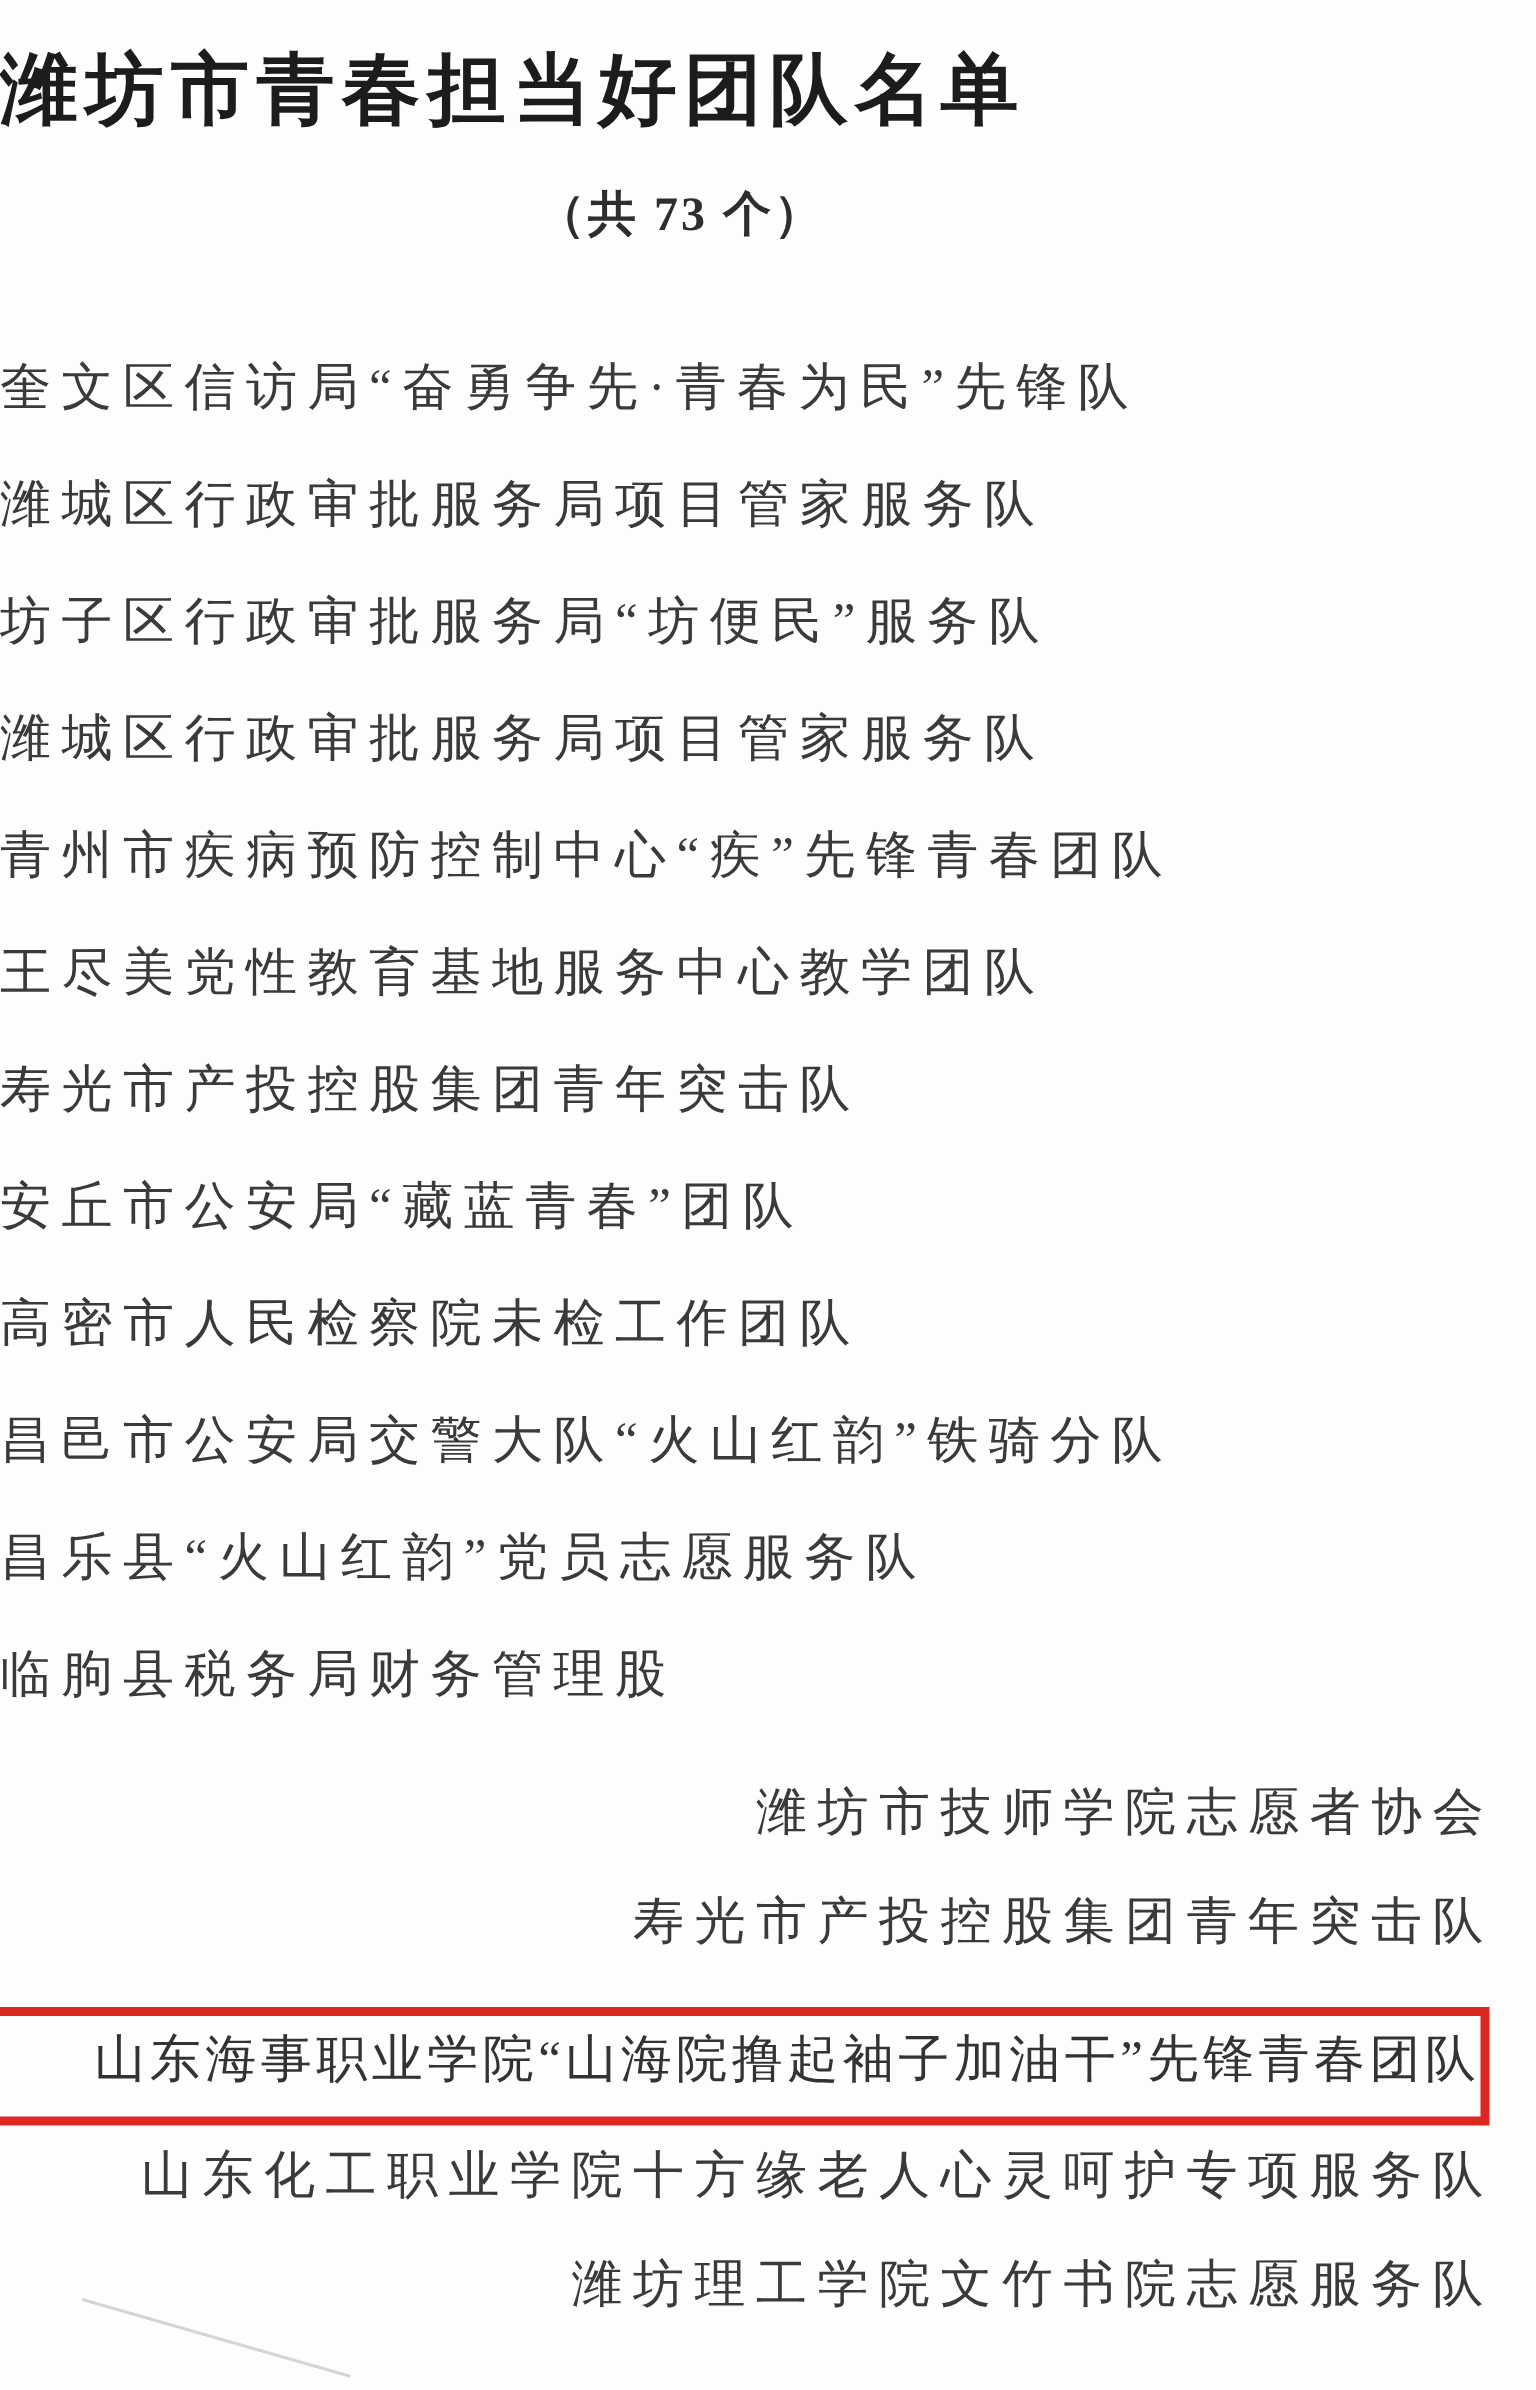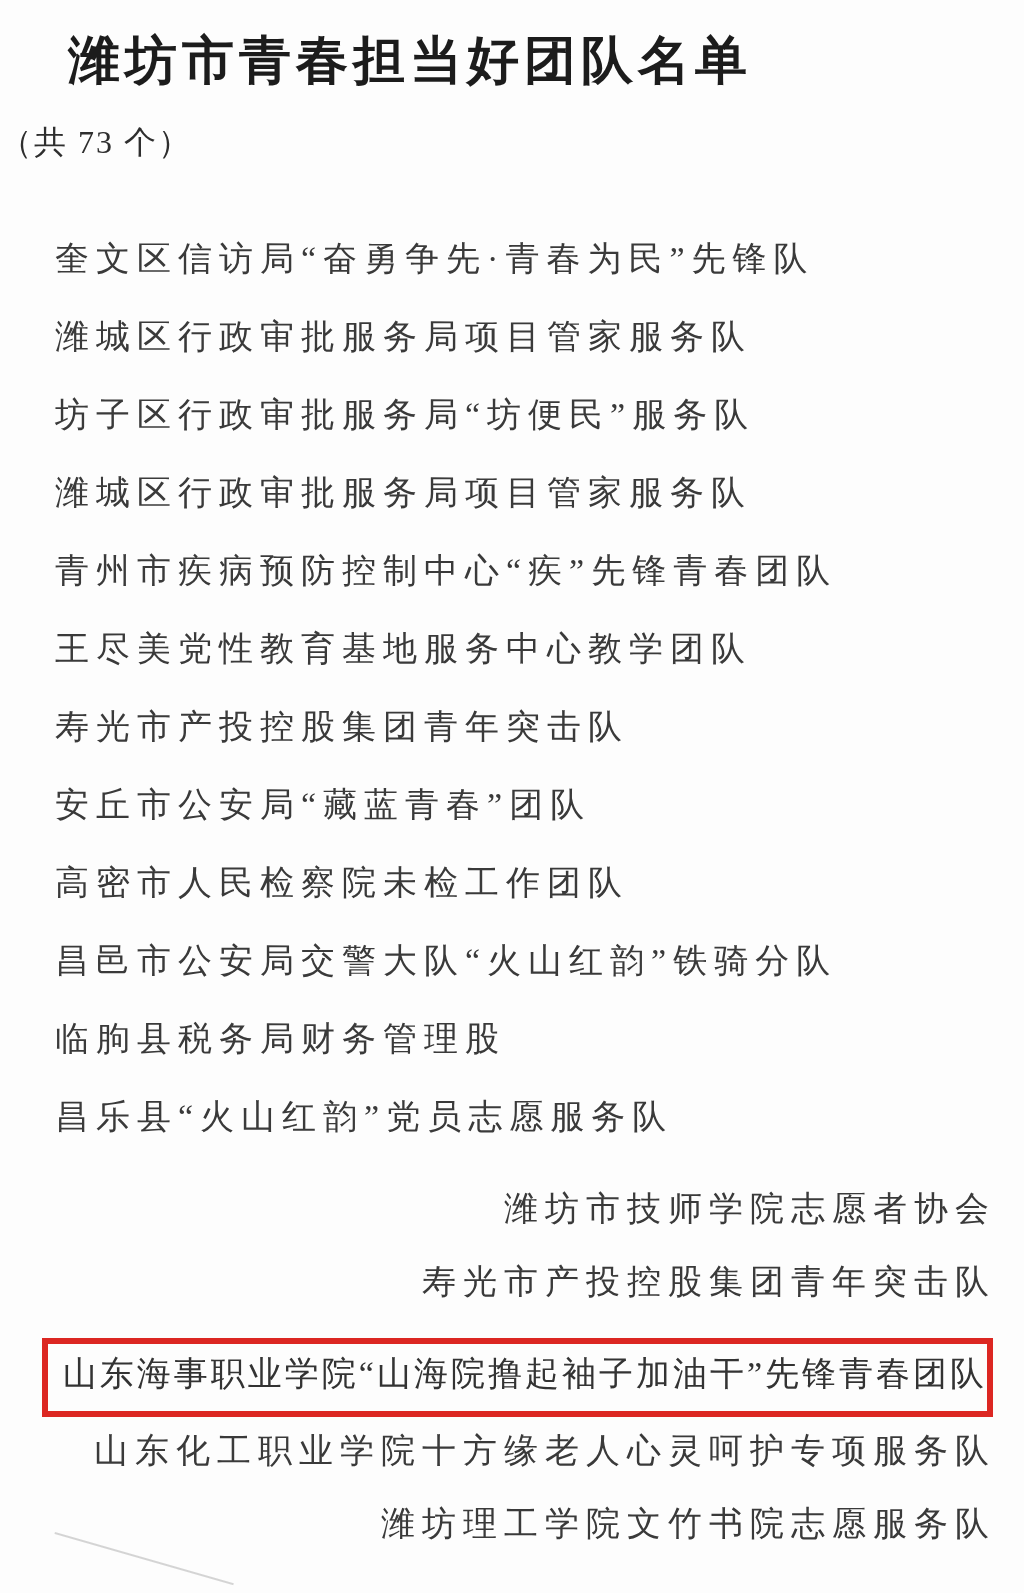--- a/index.html
+++ b/index.html
@@ -14,47 +14,47 @@
     overflow: hidden;
     font-family: "Liberation Serif", "DejaVu Serif", serif;
     color: #383838;
   }
   .page-title {
     position: absolute;
     top: 33px;
     left: 0;
     width: 820px;
     margin: 0;
-    text-align: center;
+    text-align: left;
     font-size: 52px;
     line-height: 56px;
     font-weight: bold;
     letter-spacing: 5px;
     color: #1c1c1c;
     white-space: nowrap;
   }
   .page-subtitle {
     position: absolute;
     top: 124px;
     left: 0;
     width: 908px;
     margin: 0;
-    text-align: left;
+    text-align: center;
     font-size: 32px;
     line-height: 36px;
     letter-spacing: 2px;
     color: #2e2e2e;
     white-space: nowrap;
+    font-weight: bold;
   }
   .team-list {
     position: absolute;
     top: 242px;
-    left: 12px;
+    left: 0;
     right: 0;
-    padding-left: 43px;
     padding-right: 28px;
   }
   .team-item {
     font-size: 34px;
     line-height: 34px;
     letter-spacing: 7px;
     white-space: nowrap;
     color: #3a3a3a;
   }
   
@@ -117,22 +117,22 @@
       <div class="team-item">奎文区信访局“奋勇争先·青春为民”先锋队</div>
       <div class="team-item">潍城区行政审批服务局项目管家服务队</div>
       <div class="team-item">坊子区行政审批服务局“坊便民”服务队</div>
       <div class="team-item">潍城区行政审批服务局项目管家服务队</div>
       <div class="team-item">青州市疾病预防控制中心“疾”先锋青春团队</div>
       <div class="team-item">王尽美党性教育基地服务中心教学团队</div>
       <div class="team-item">寿光市产投控股集团青年突击队</div>
       <div class="team-item">安丘市公安局“藏蓝青春”团队</div>
       <div class="team-item">高密市人民检察院未检工作团队</div>
       <div class="team-item">昌邑市公安局交警大队“火山红韵”铁骑分队</div>
+      <div class="team-item">昌乐县“火山红韵”党员志愿服务队</div>
       <div class="team-item">临朐县税务局财务管理股</div>
-      <div class="team-item">昌乐县“火山红韵”党员志愿服务队</div>
     </div>
     <div class="team-group second">
       <div class="team-item">潍坊市技师学院志愿者协会</div>
       <div class="team-item">寿光市产投控股集团青年突击队</div>
       <div class="highlight-box" style="border-color: rgb(220, 39, 34);">
         <div class="team-item">山东海事职业学院“山海院撸起袖子加油干”先锋青春团队</div>
       </div>
       <div class="team-item">山东化工职业学院十方缘老人心灵呵护专项服务队</div>
       <div class="team-item last">潍坊理工学院文竹书院志愿服务队</div>
     </div>

